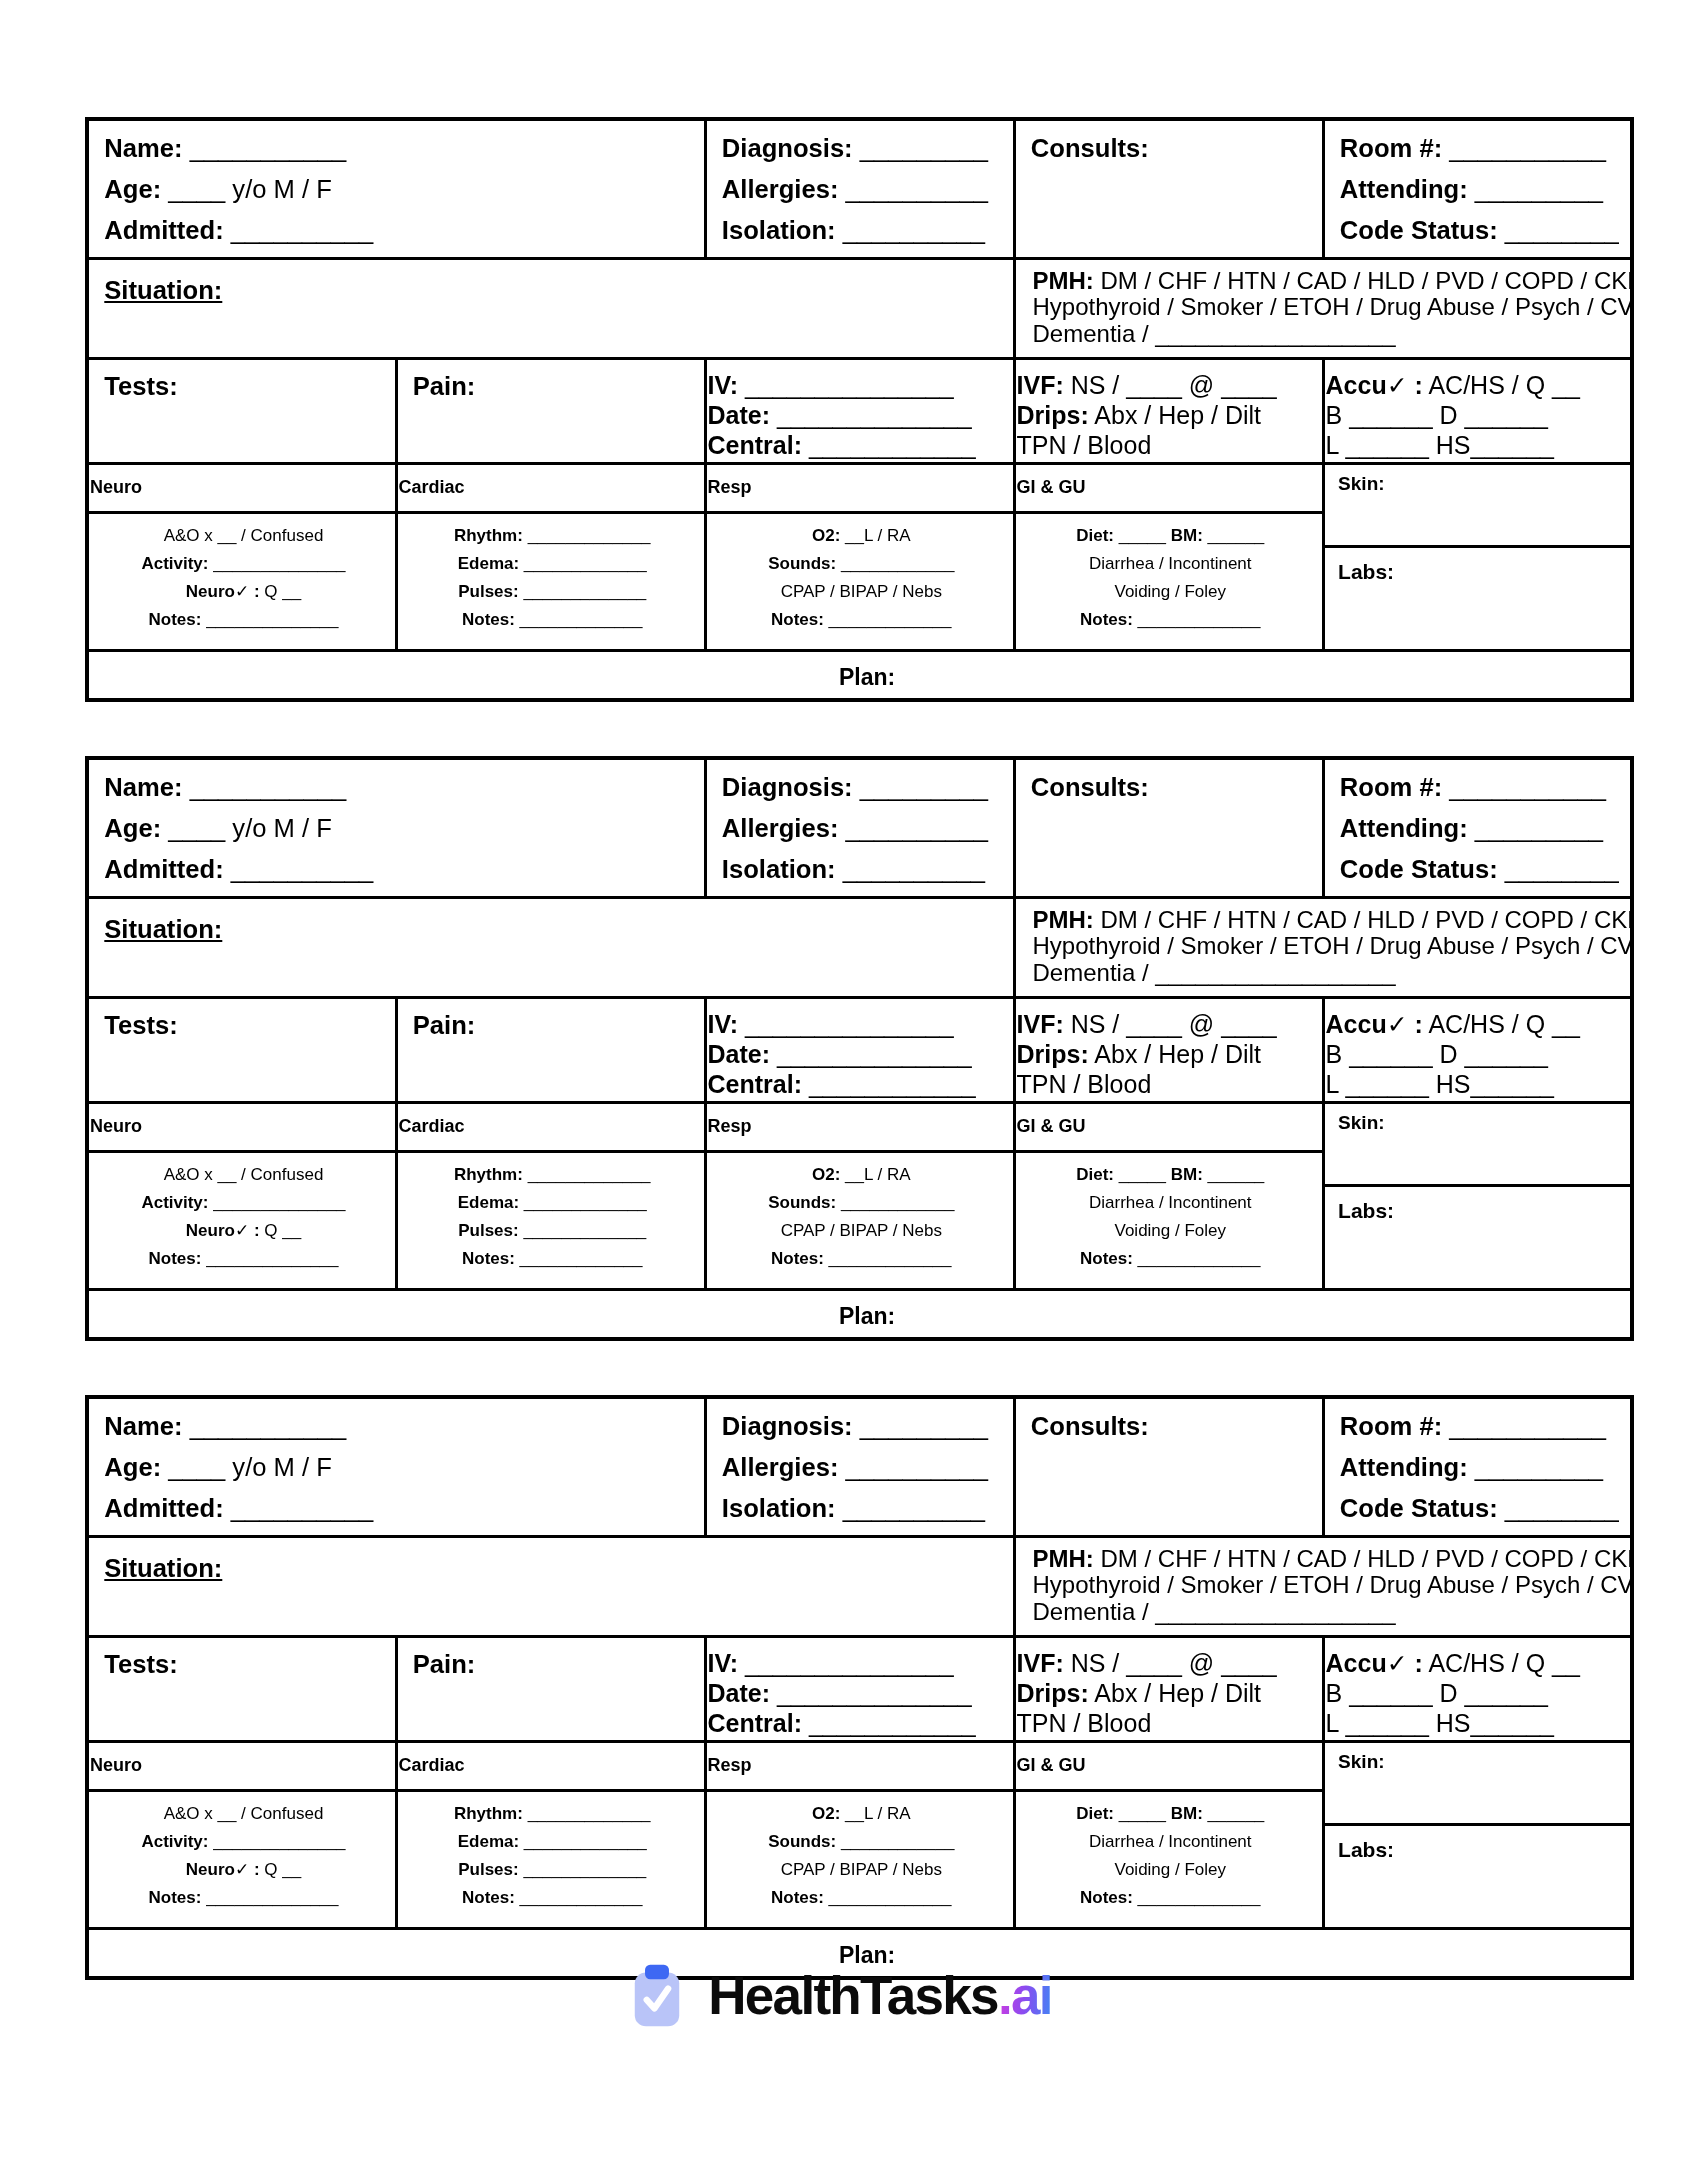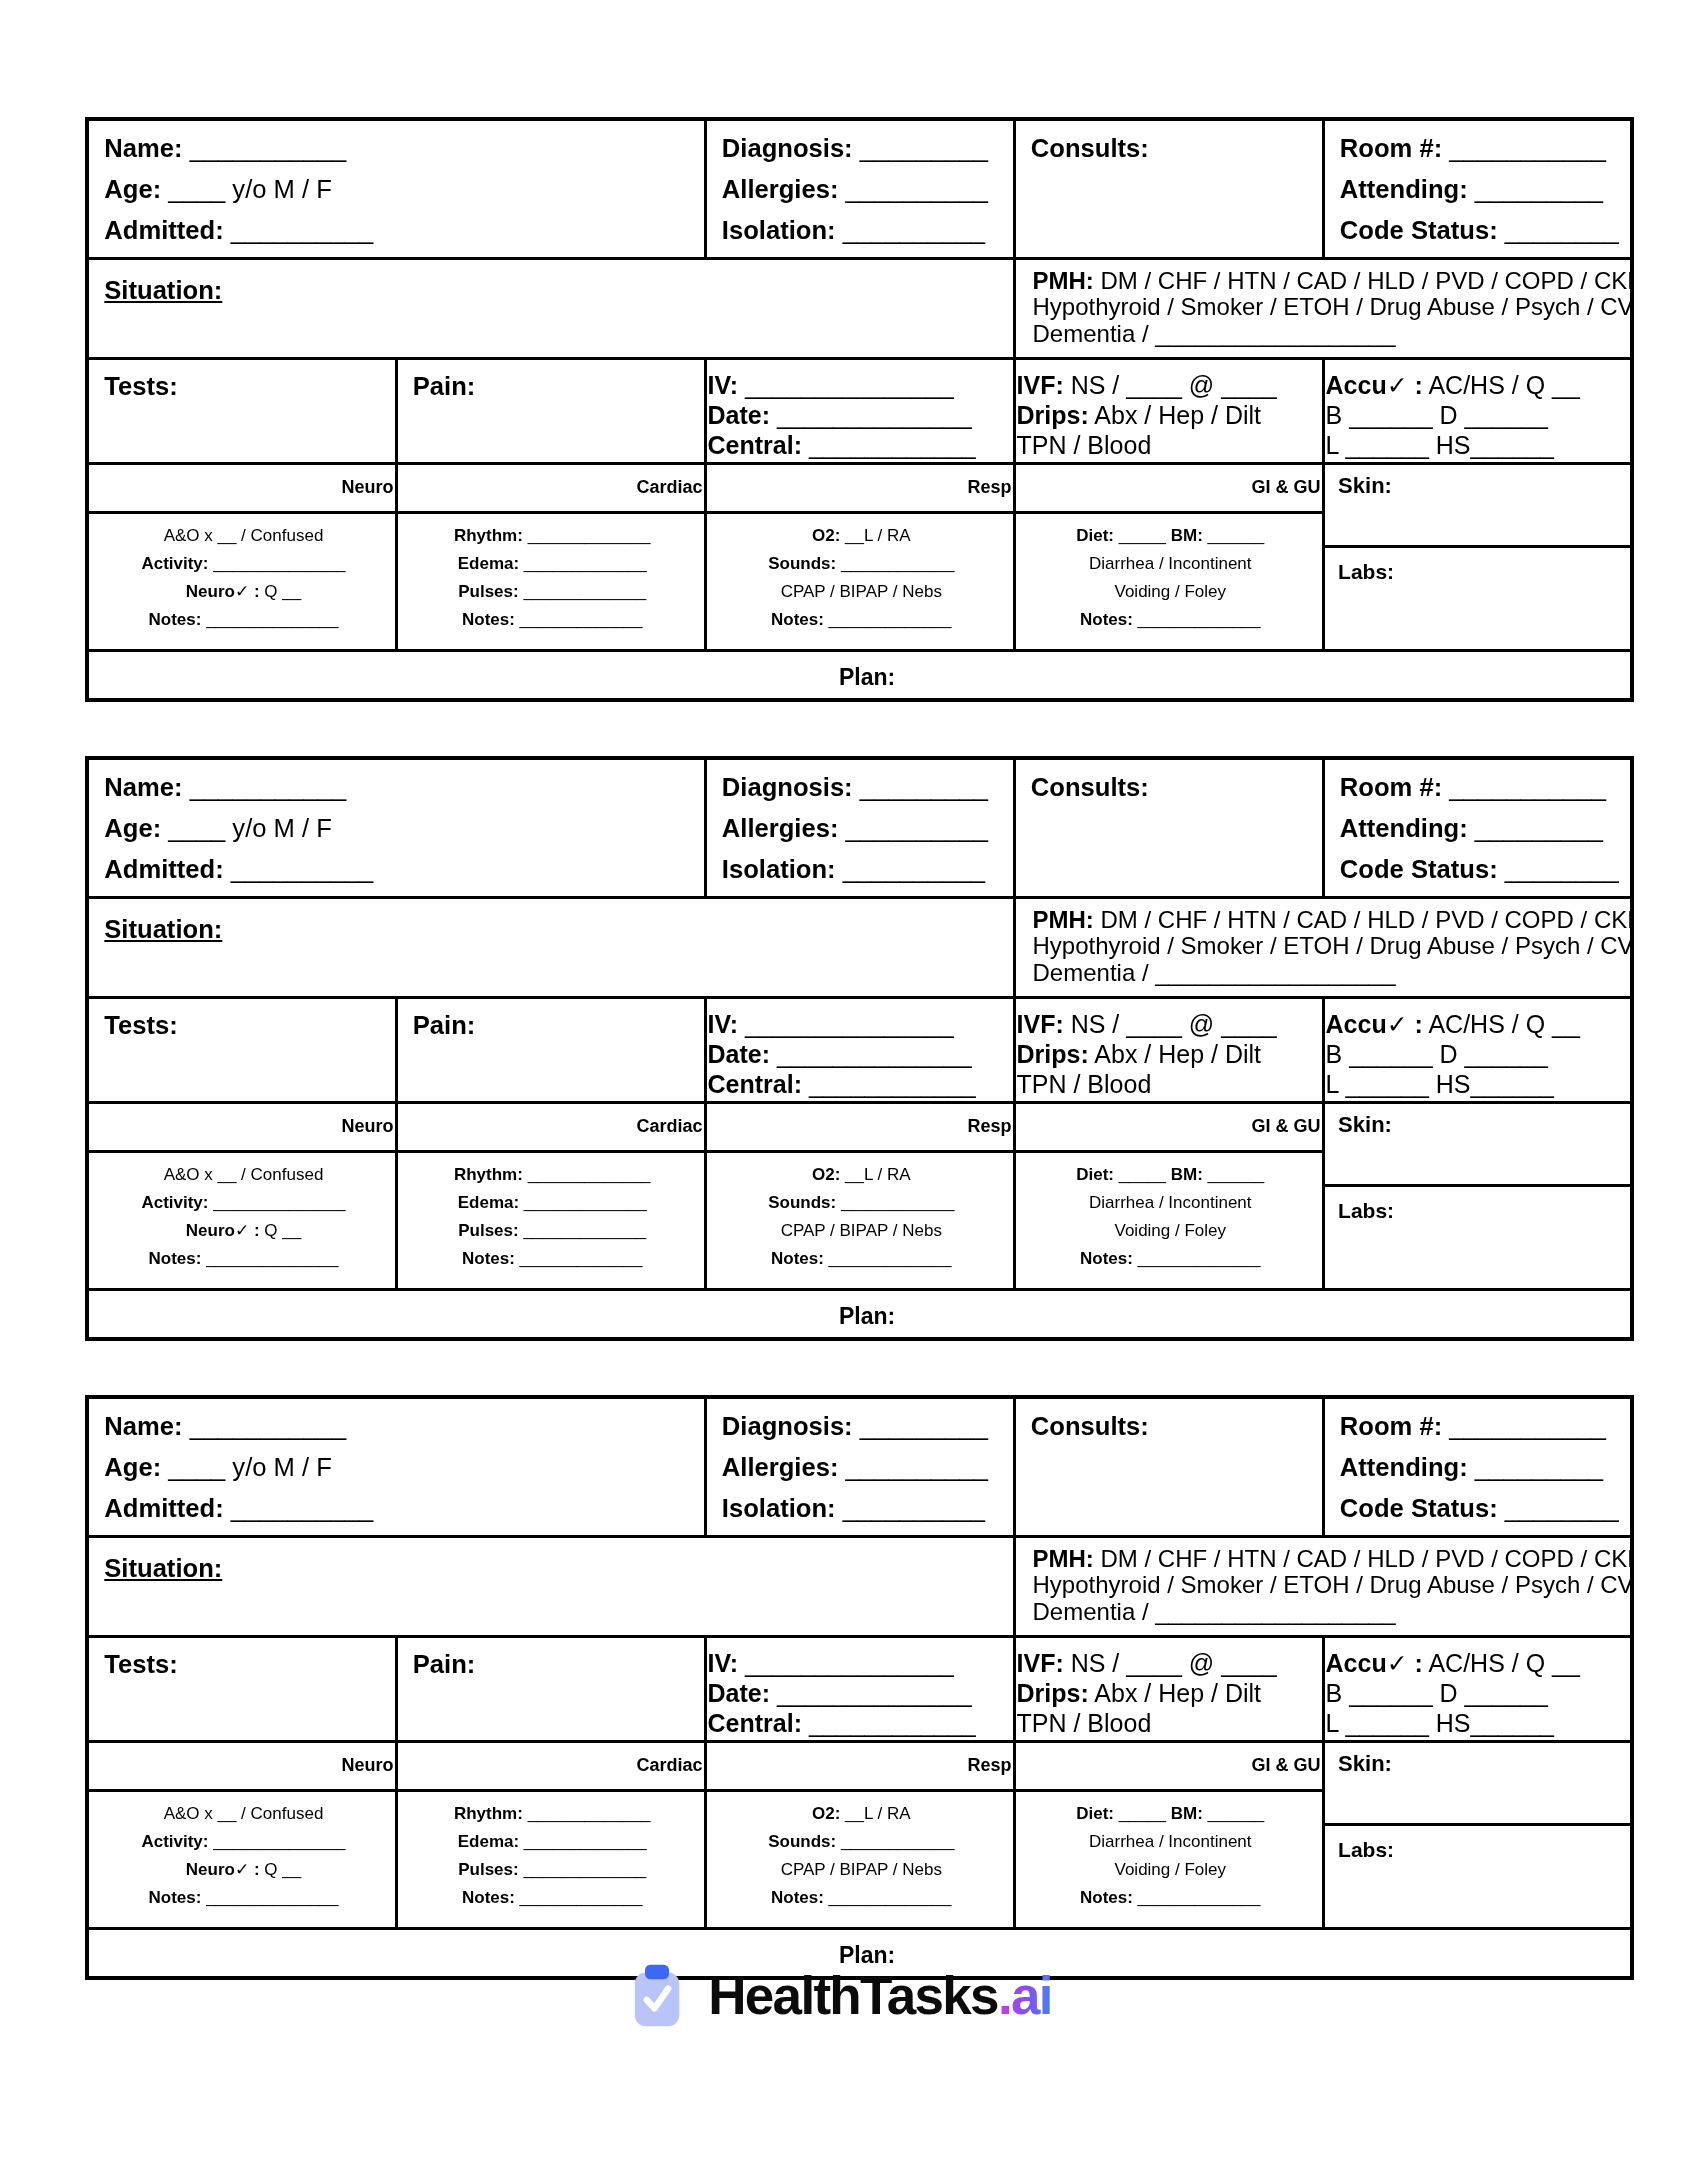--- a/index.html
+++ b/index.html
@@ -28,28 +28,28 @@
   td.big .ln{white-space:nowrap;}
 
   td.situation{padding-top:10.2px;text-decoration:underline;}
 
   td.pmh{font-size:24px;line-height:26.4px;padding:8.5px 13.6px 0 17px;}
   td.pmh .pln{white-space:nowrap;}
 
   td.tight{line-height:30px;padding-top:10.2px;font-size:25px;}
   td.tight .ln{white-space:nowrap;}
 
-  td.hdr{font-size:18px;font-weight:bold;text-align:right;padding-top:12px;line-height:20.4px;}
+  td.hdr{font-size:18px;font-weight:bold;text-align:left;padding-top:12px;line-height:20.4px;}
 
   td.sm{font-size:17px;line-height:28px;padding:7.7px 8.5px 0 12px;}
   td.sm .ln{white-space:nowrap;text-align:center;}
 
   td.skinlabs{padding:0;}
   td.skinlabs .inner{display:flex;flex-direction:column;height:184px;}
-  .skin{flex:0 0 72px;border-bottom:3.4px solid #000;padding:8.5px 0 0 13.6px;font-size:22px;}
+  .skin{flex:0 0 72px;border-bottom:3.4px solid #000;padding:8.5px 0 0 13.6px;font-size:19px;}
   .labs{flex:1;padding:12px 0 0 13.6px;font-size:21px;}
 
   td.plan{font-size:23px;padding:12px 0 0 15.3px;text-align:center;}
 
   
   .footer{position:absolute;top:1963px;left:0;width:100%;display:flex;justify-content:center;align-items:center;gap:27px;}
   .clip-icon{display:inline-flex;}
   .brand{font-size:53px;font-weight:bold;letter-spacing:-1.7px;white-space:nowrap;}
   .brand .main{color:#0b0b0b;}
   .brand .ai{

